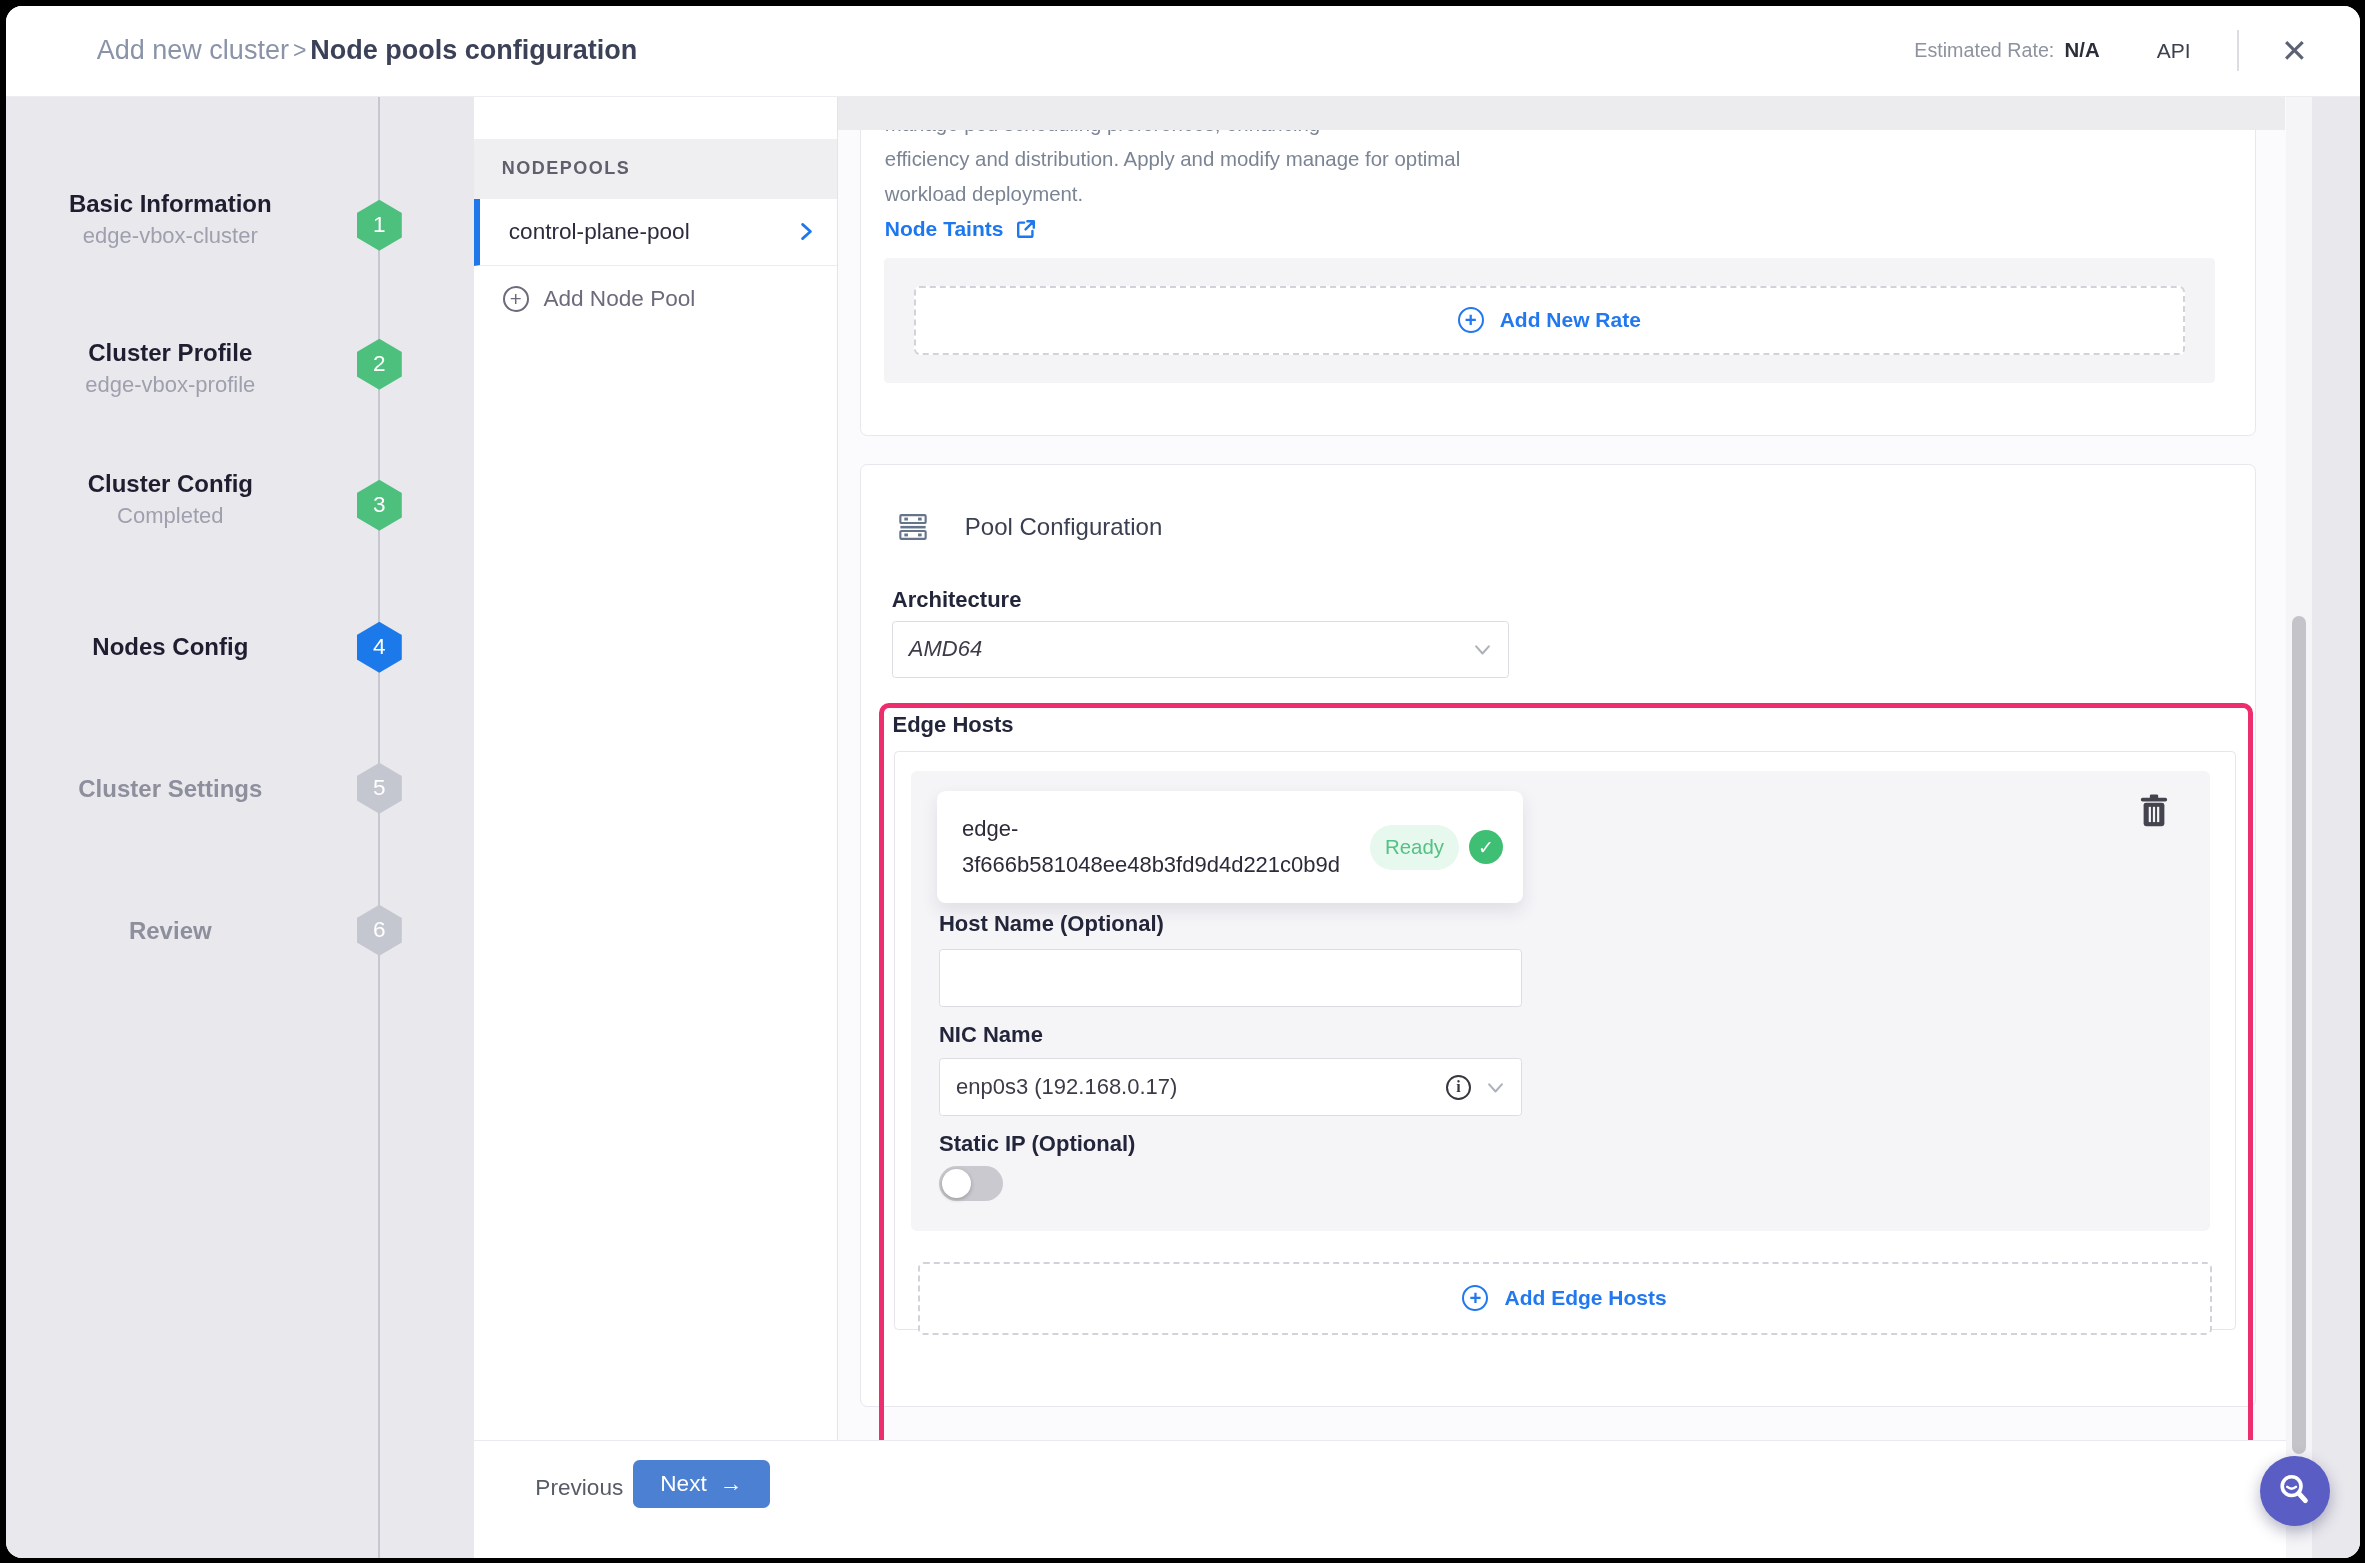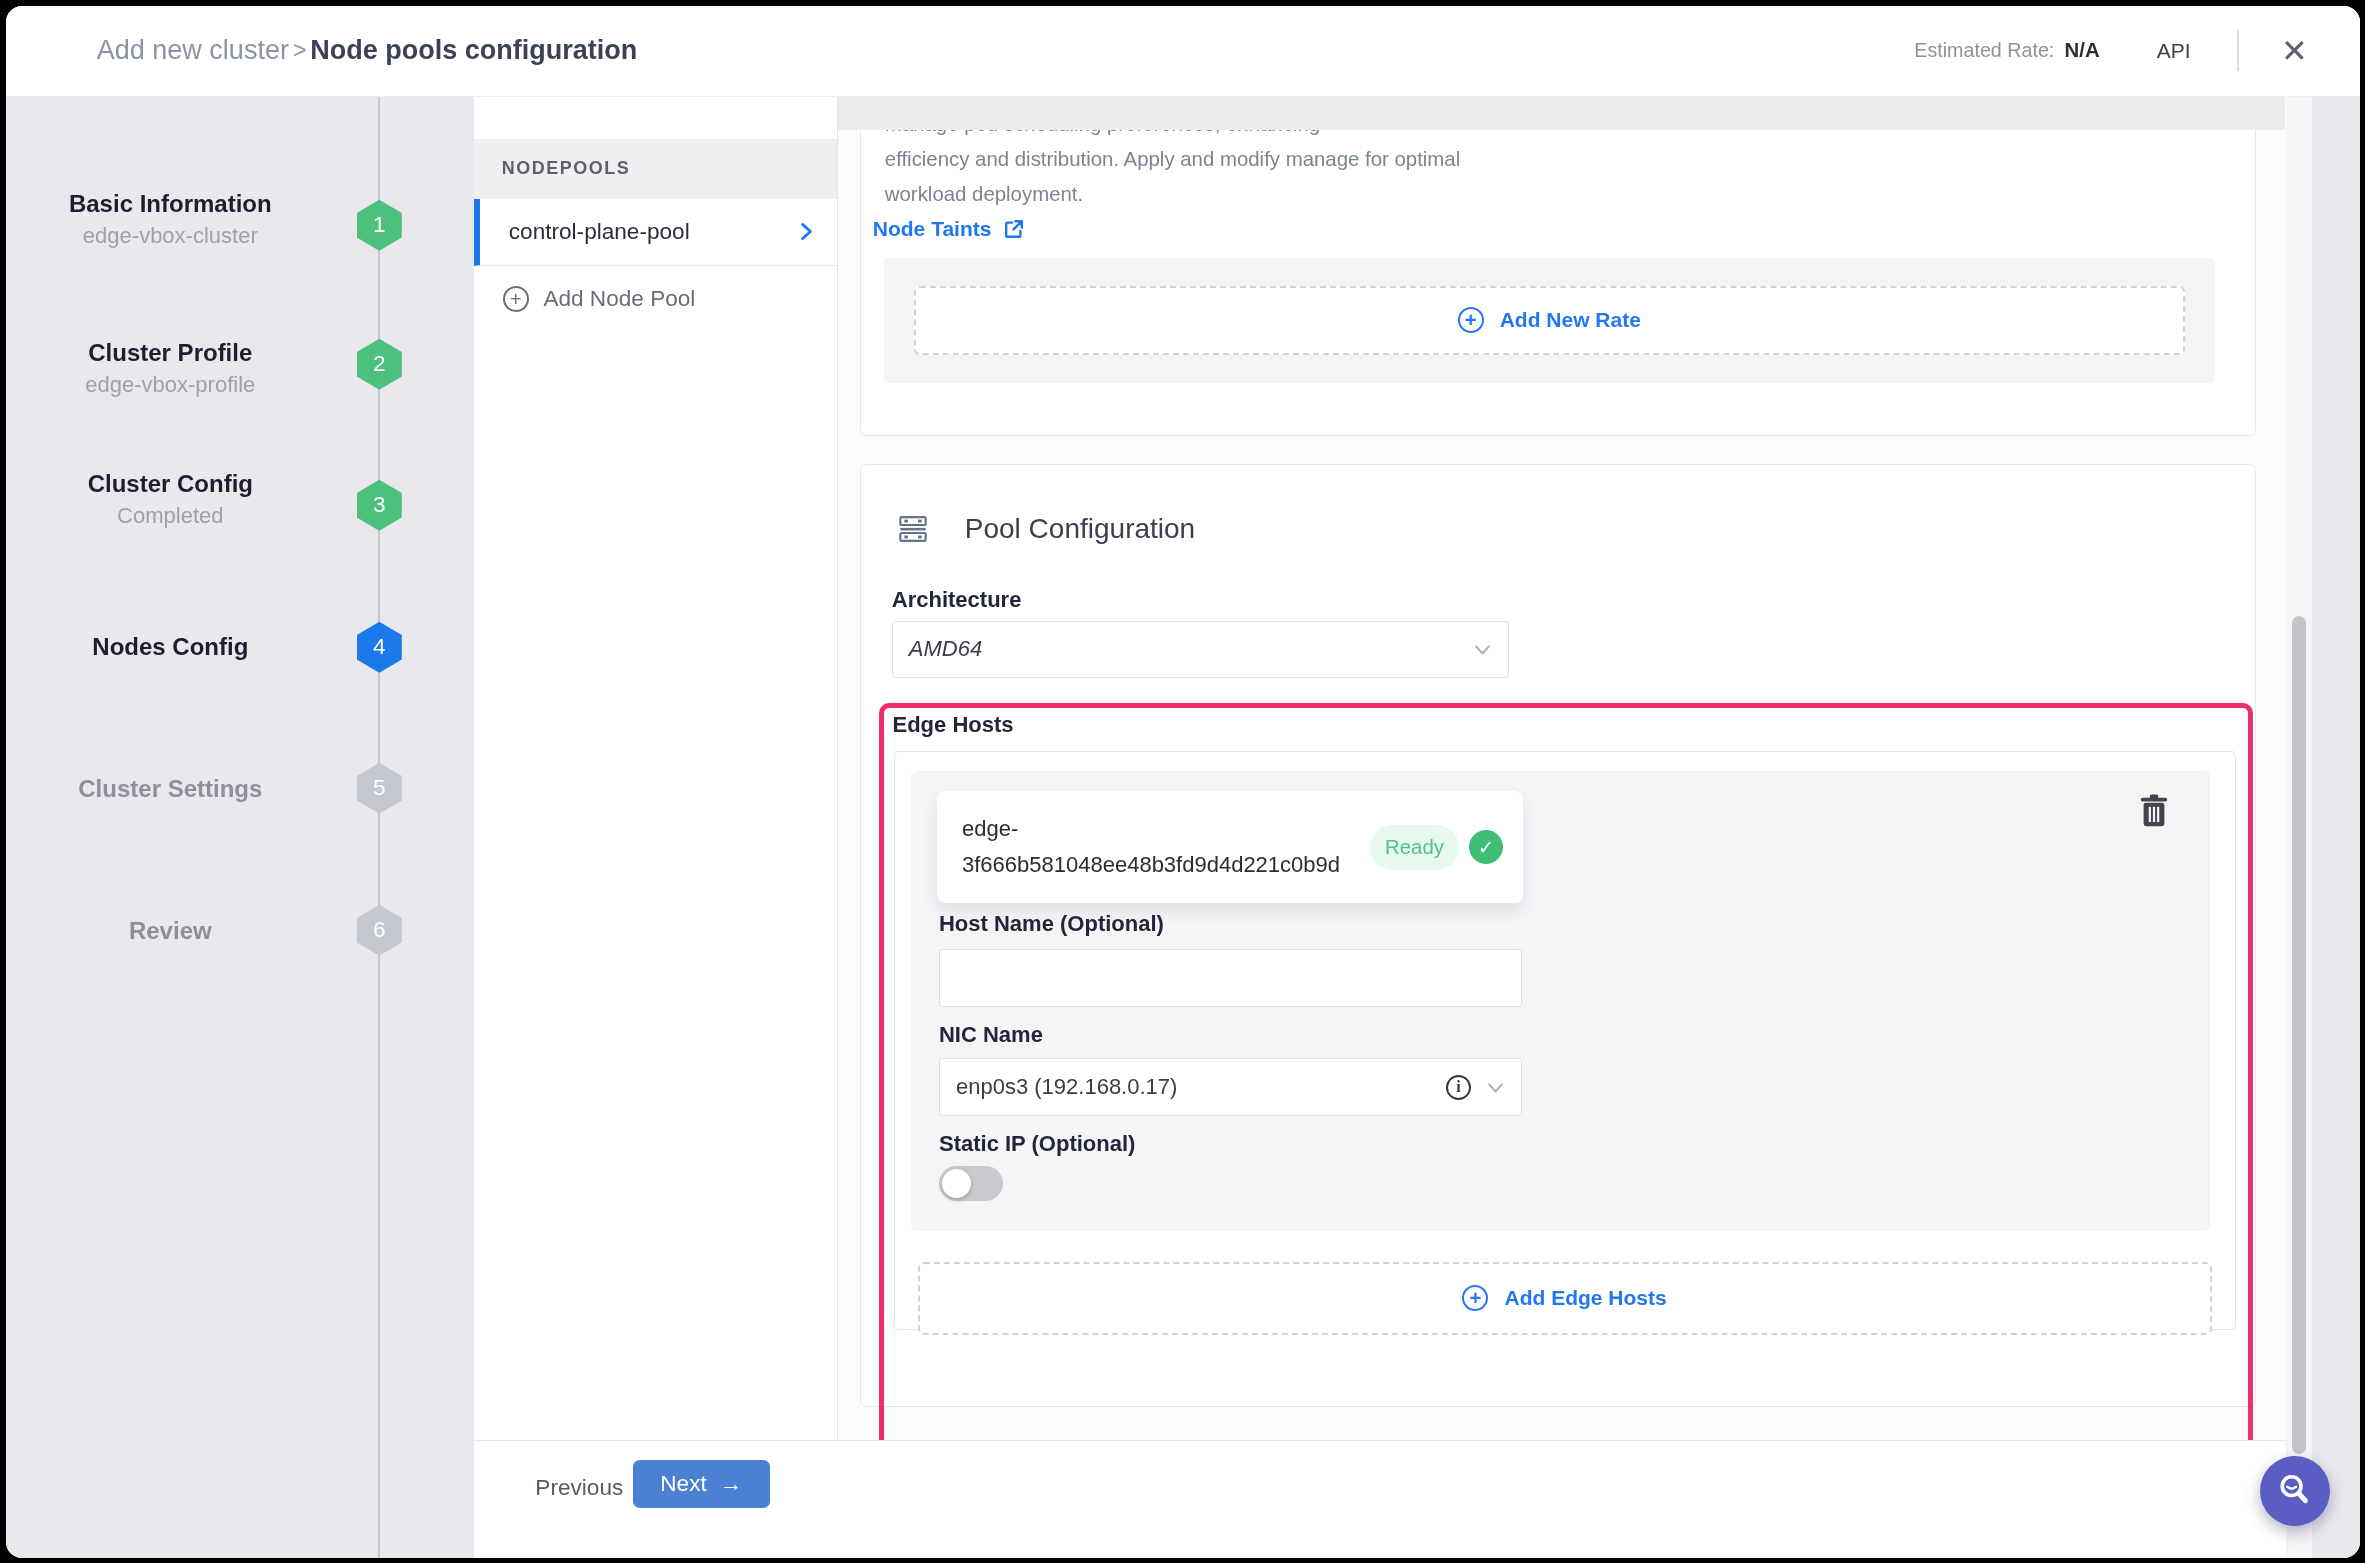--- a/index.html
+++ b/index.html
@@ -47,29 +47,29 @@
   .np-add { color:#6b6b7c; font-size:22.6px; }
 
   
   .main-strip { position:absolute; left:832px; top:91px; width:1447px; height:33px; background:#ececef; }
   .main-viewport { position:absolute; left:832px; top:124px; width:1447px; height:1310px; background:#fbfbfd; overflow:hidden; }
 
   .card { position:absolute; background:#fff; border:1.5px solid #e7e7ec; border-radius:7.3px; }
   .card1 { left:22px; top:-87px; width:1396px; height:393px; }
   .taints-text { position:absolute; left:24px; top:63px; font-size:20.4px; line-height:35px; color:#7b8494; }
   .taints-text span { display:block; }
-  .taints-link { position:absolute; left:12px; top:173px; display:flex; align-items:center; gap:11.7px; color:#1d78f0; font-size:21px; font-weight:600;text-align:right; }
+  .taints-link { position:absolute; left:24px; top:173px; display:flex; align-items:center; gap:11.7px; color:#1d78f0; font-size:21px; font-weight:600;text-align:right; }
   .gray-box { position:absolute; left:23px; top:214px; width:1331px; height:125px; background:#f4f4f7; border-radius:4.4px; }
   .dashed-btn { position:absolute; background:#fff; border:2.2px dashed #d2d2da; border-radius:5.8px; display:flex; align-items:center; justify-content:center; gap:16px;
                 color:#2278ef; font-size:21px; font-weight:600; }
   .dash-taint { left:30px; top:28px; width:1271px; height:69px; }
 
   .card2 { left:22px; top:334px; width:1396px; height:943px; }
   .pc-head { position:absolute; left:38px; top:48px; display:flex; align-items:center; gap:38px; }
-  .pc-title { font-size:28px; color:#3a3f51; }
+  .pc-title { font-size:24px; color:#3a3f51; }
   .field-label { font-size:22px; font-weight:700; color:#23263a; }
   .arch-label { position:absolute; left:31px; top:122px; }
   .select { position:absolute; background:#fff; border:1.5px solid #dcdce3; border-radius:3.6px; display:flex; align-items:center; }
   .select-value { font-size:22px; color:#3c3c49; margin-left:16px; }
   .arch-select { left:31px; top:156px; width:617px; height:57px;font-style:italic; }
   .select .chev { position:absolute; right:16px; width:19px; height:19px; opacity:.55; }
 
   .pink-section { position:absolute; left:18px; top:238px; width:1374px; height:780px; border:5.1px solid #ee2d6e; border-radius:10px; }
   .eh-label { position:absolute; left:8.7px; top:4.4px; }
   .eh-container { position:absolute; left:10.2px; top:43px; width:1342px; height:579px; background:#fff; border:1.5px solid #e5e5ea; border-radius:4.4px; }

